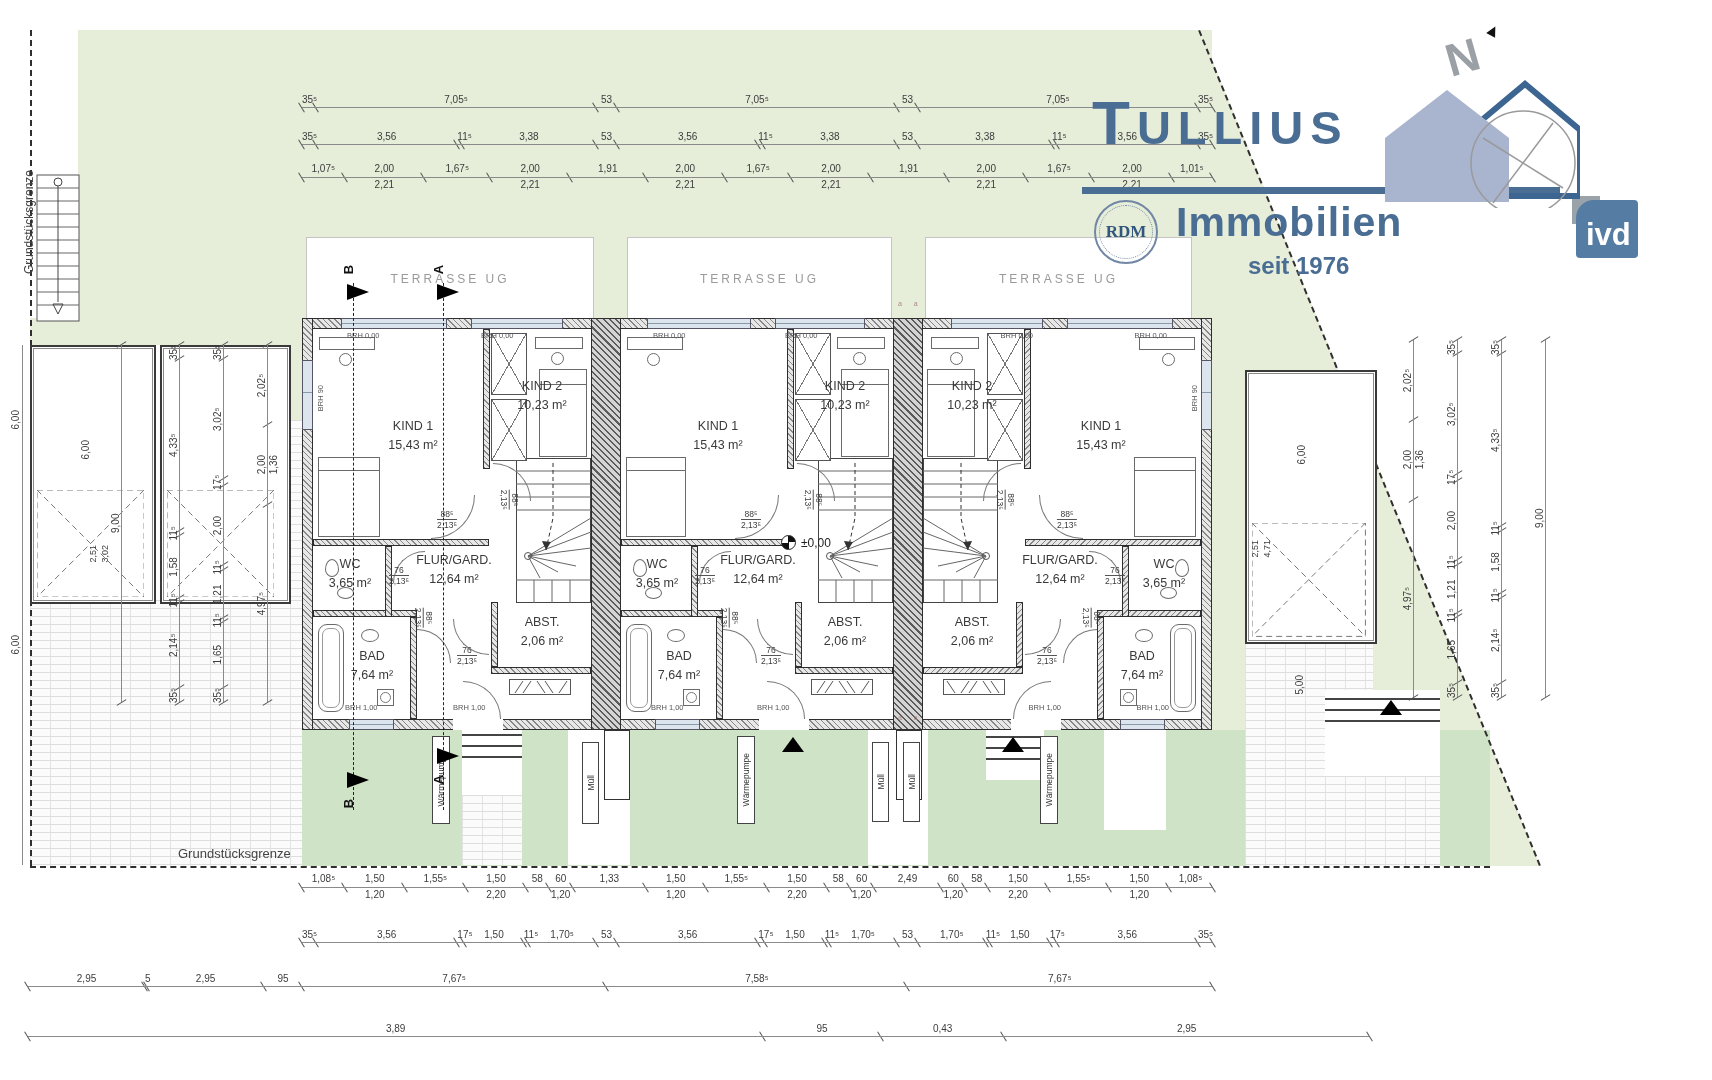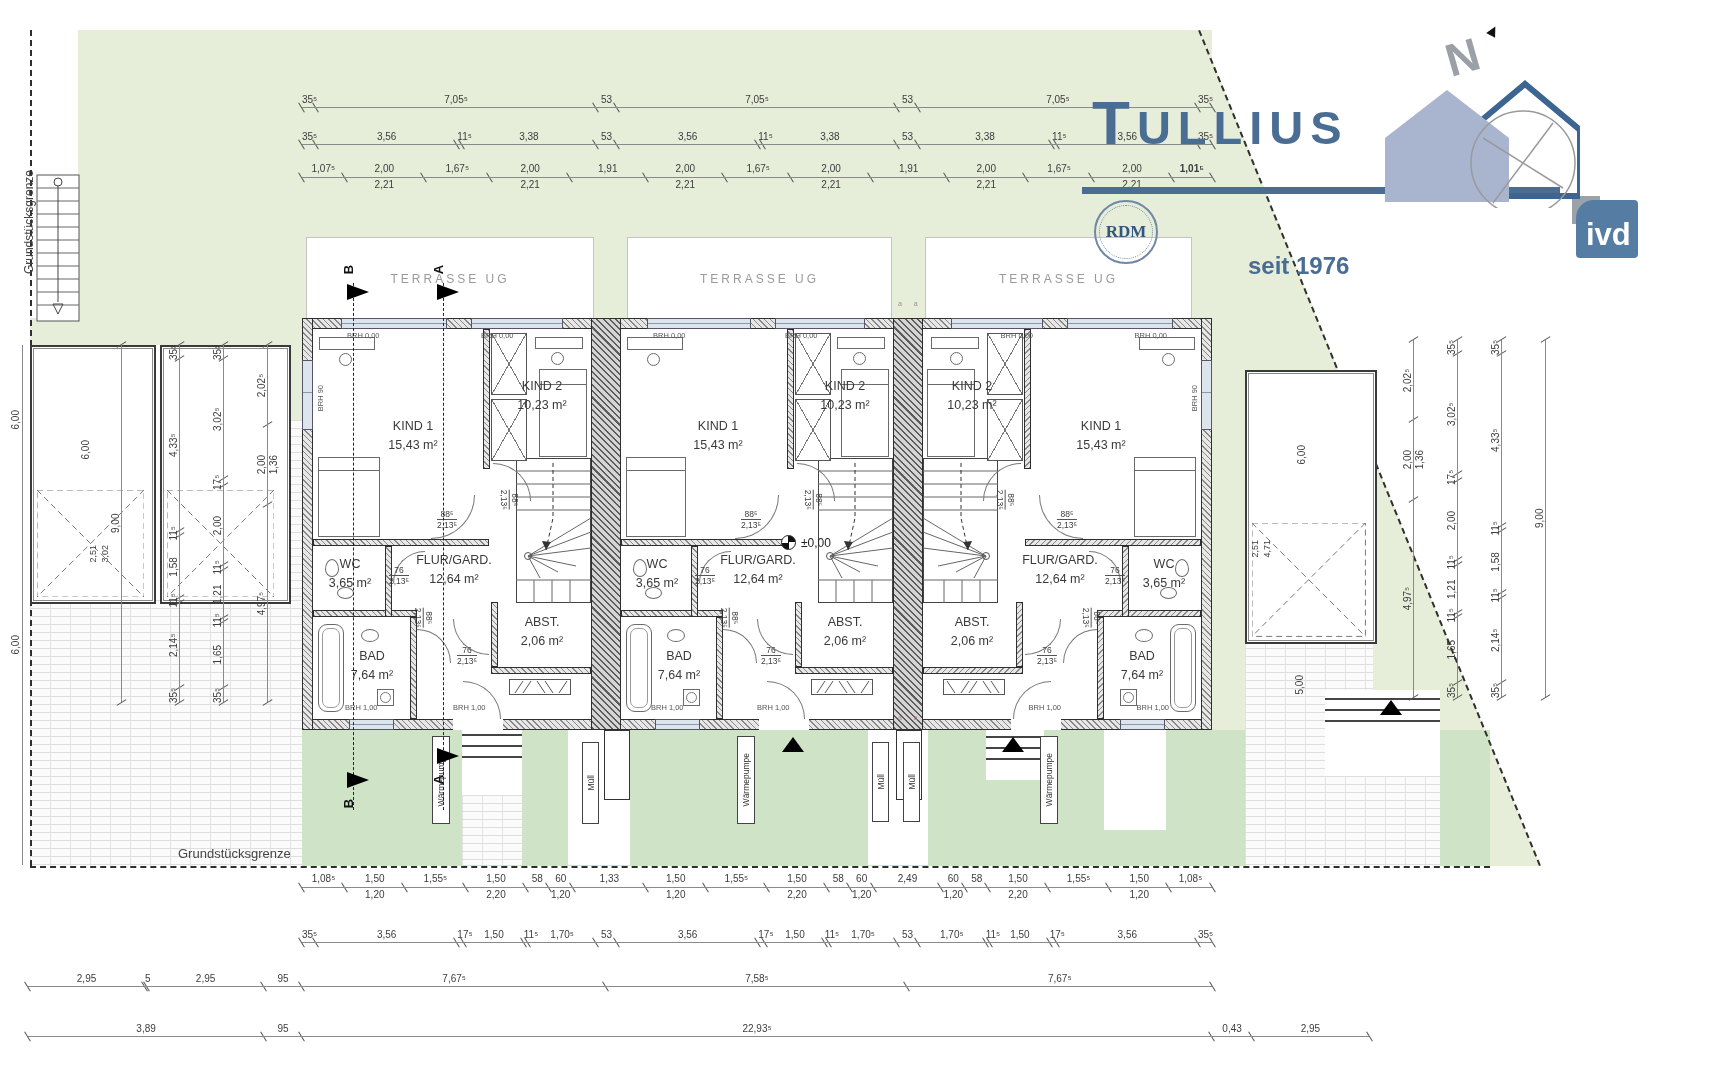--- a/index.html
+++ b/index.html
@@ -678,21 +678,21 @@
         <span class="t">2,00</span>
         <span class="b">2,21</span>
       </div>
       <div class="dc" style="flex-grow: 1.675;">
         <span class="t">1,67⁵</span>
       </div>
       <div class="dc" style="flex-grow: 2;">
         <span class="t">2,00</span>
         <span class="b">2,21</span>
       </div>
-      <div class="dc" style="flex-grow: 1.015; font-weight: bold;">
+      <div class="dc" style="flex-grow: 1.015;">
         <span class="t">1,01⁵</span>
       </div>
     </div>
 
   <div class="dimrow stacked" style="left:302px;top:872px;width:910px;">
 
     <span class="endt"></span>
   <div class="dc" style="flex-grow: 1.085;">
         <span class="t">1,08⁵</span>
       </div>
@@ -847,23 +847,20 @@
       </div>
     </div>
   <div class="dimrow single" style="left:28px;top:1022px;width:1341px;">
 
     <span class="endt"></span>
   <div class="dc" style="flex-grow: 5.95;">
         <span class="t">3,89</span>
       </div>
       <div class="dc" style="flex-grow: 0.95;">
         <span class="t">95</span>
-      </div>
-      <div class="dc" style="flex-grow: 22.935;">
-        <span class="t">22,93⁵</span>
       </div>
       <div class="dc" style="flex-grow: 1;">
         <span class="t">0,43</span>
       </div>
       <div class="dc" style="flex-grow: 2.95;">
         <span class="t">2,95</span>
       </div>
     </div>
 
   <div class="vchain" style="left:1404px;top:340px;height:357px;">
@@ -1031,20 +1028,21 @@
   <div class="secflag" style="left:347px;top:284px;"></div>
   <div class="secletter" style="left:434px;top:262px;">A</div>
   <div class="secflag" style="left:437px;top:284px;"></div>
   <div class="secflag" style="left:347px;top:772px;"></div>
   <div class="secletter" style="left:344px;top:796px;">B</div>
   <div class="secflag" style="left:437px;top:748px;"></div>
   <div class="secletter" style="left:434px;top:772px;">A</div>
 
   <div class="logo-title" style="left:1092px;top:92px;">TULLIUS</div>
   <div class="logo-bar" style="left:1082px;top:187px;width:478px;height:7px;"></div>
+  <div class="logo-sub" style="left:1176px;top:202px;">Immobilien</div>
   <div class="logo-since" style="left:1248px;top:252px;">seit 1976</div>
   <div class="rdm" style="left:1094px;top:200px;width:60px;height:60px;">
     <span>RDM</span>
     </div>
   <div class="ivd-gray" style="left:1572px;top:196px;width:28px;height:28px;"></div>
   <div class="ivd" style="left:1576px;top:200px;width:62px;height:58px;">
     <span>ivd</span>
     </div>
   <svg class="abs" style="left:1375px;top:68px;" width="205" height="140" viewBox="0 0 205 140">
     <path d="M95,62 L150,16 L205,62 L205,128 L95,128 Z" fill="none" stroke="#3d6591" stroke-width="6"></path>

